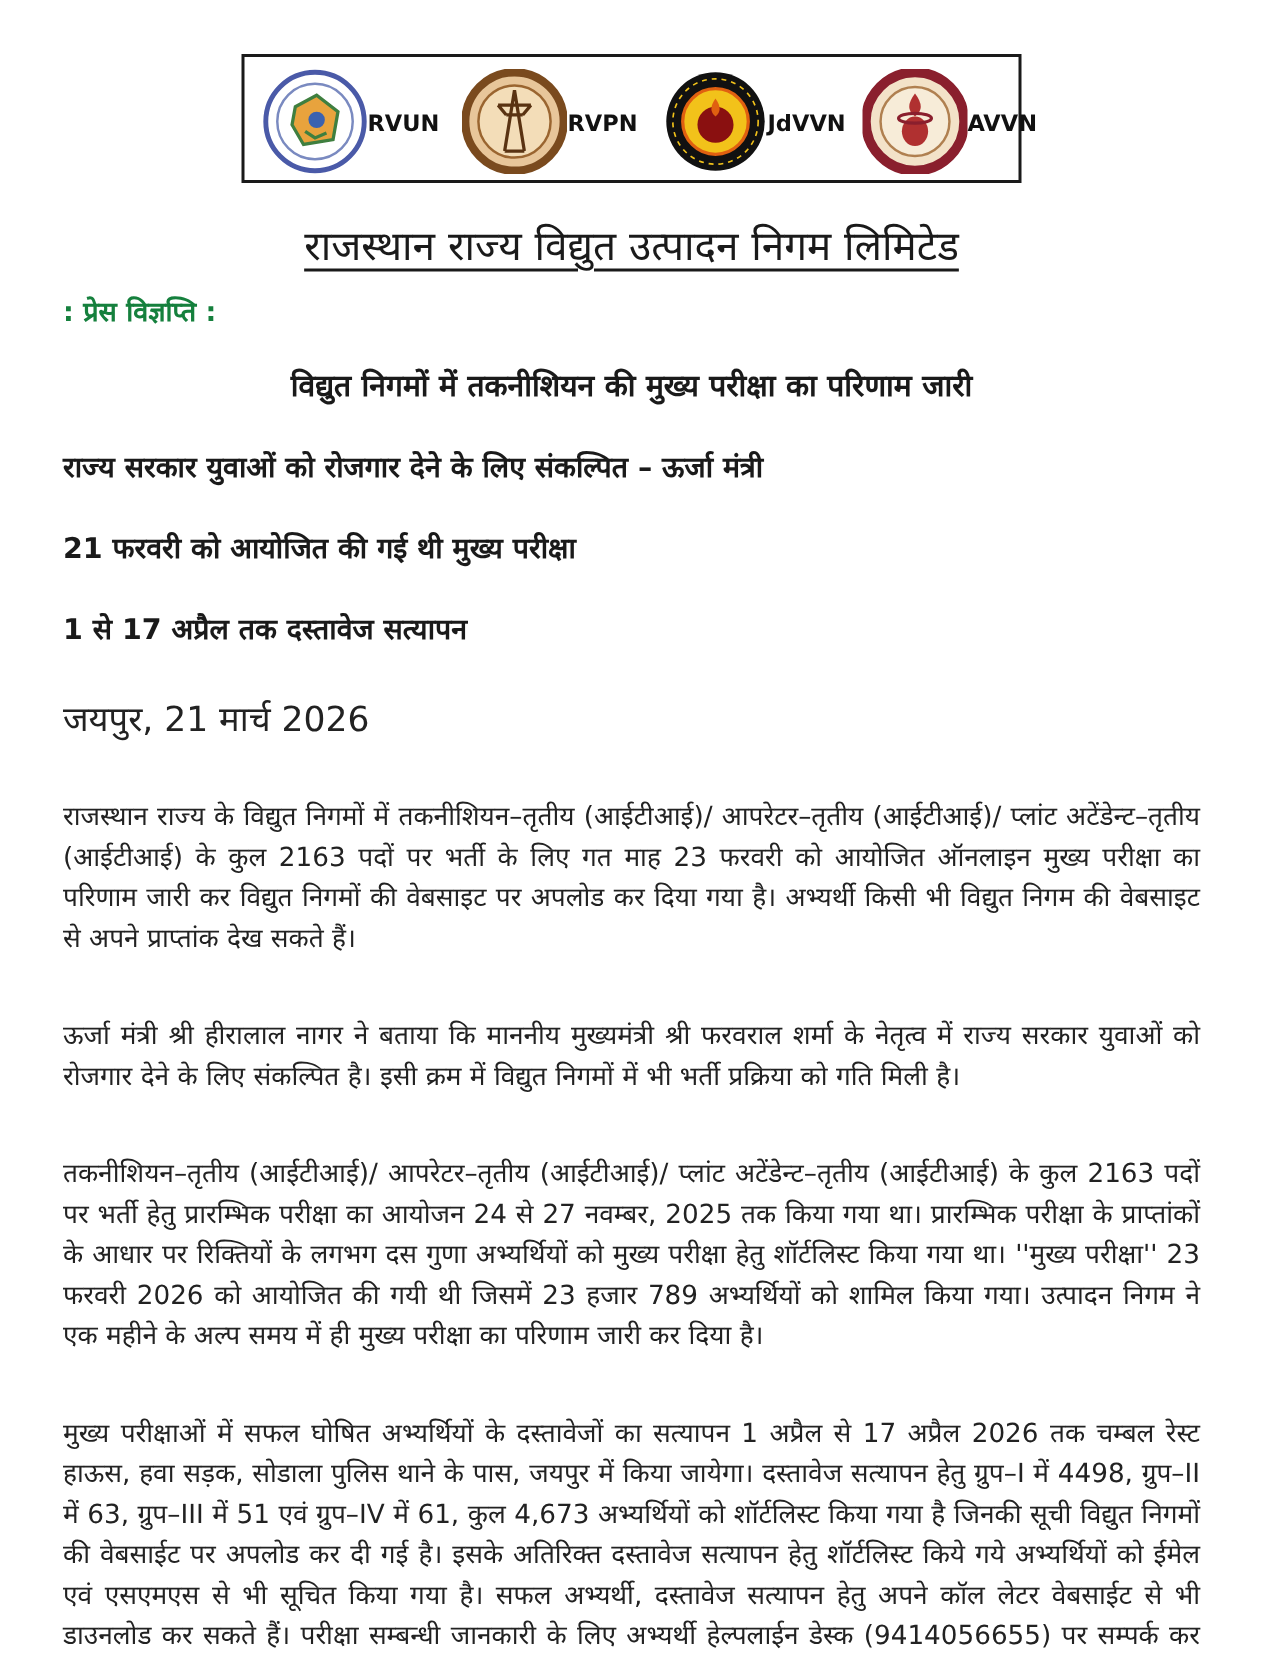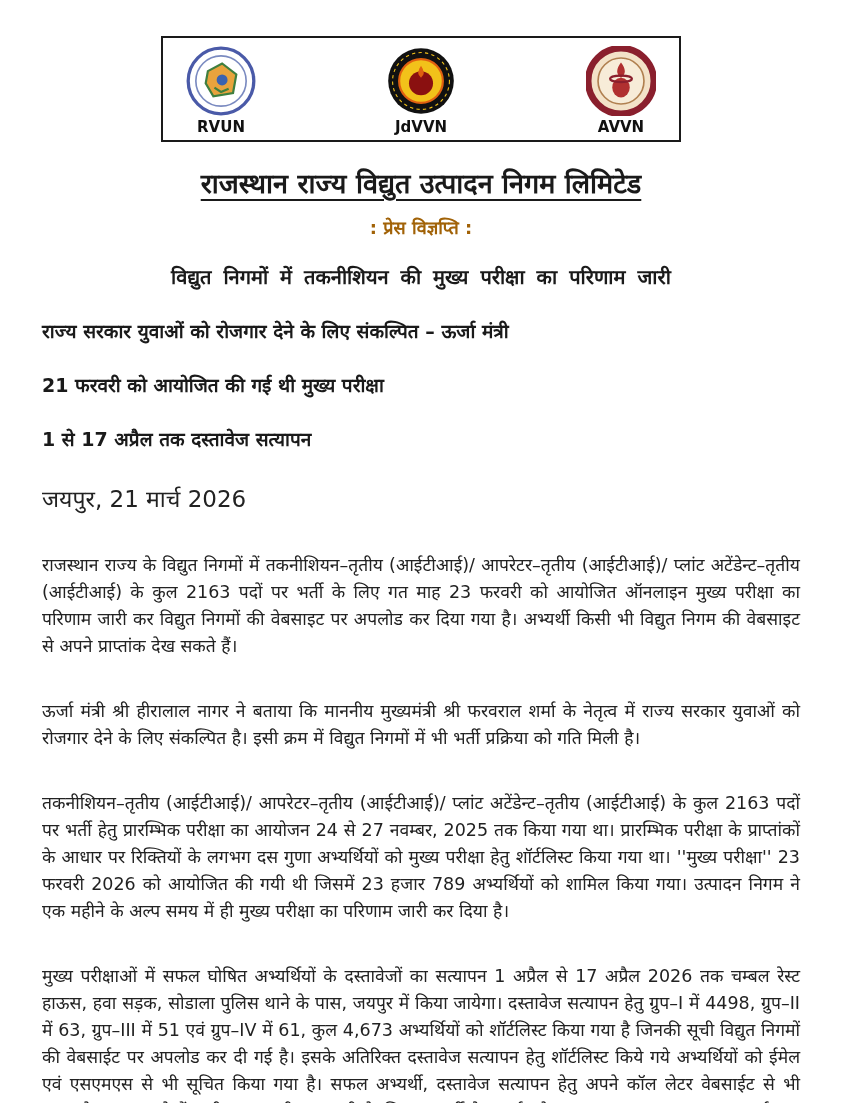--- a/index.html
+++ b/index.html
@@ -20,59 +20,58 @@
     margin: 0 auto;
     border: 2px solid #1a1a1a;
     background: #fff;
     display: flex;
     justify-content: space-between;
     align-items: flex-end;
     padding: 8px 12px 4px 12px;
   }
   .logo-cell {
     display: flex;
-    flex-direction: column;
+    flex-direction: row;
     align-items: center;
     width: 92px;
   }
   .logo-img { display: block; height: 70px; }
   .logo-img svg { width: 70px; height: 70px; display: block; }
   .logo-label {
     font-weight: bold;
     font-size: 15px;
     color: #111;
     margin-top: 2px;
     font-family: "DejaVu Sans", sans-serif;
   }
 
   
   .org-title {
     text-align: center;
     font-size: 27px;
-    font-weight: bold;
+    font-weight: normal;
     color: #1a1a1a;
     margin-top: 22px;
     text-decoration: underline;
     text-underline-offset: 6px;
     text-decoration-thickness: 1.5px;
   }
   .press-label {
-    text-align: center;
+    text-align: left;
     font-size: 18px;
     font-weight: bold;
-    color: #a16207;
+    color: #15803d;
     margin-top: 14px;
   }
   .headline {
     text-align: center;
     font-size: 20px;
     font-weight: bold;
     color: #1a1a1a;
     margin-top: 24px;
-    font-family: Liberation Mono, monospace;
   }
   .subheadline {
     text-align: left;
     font-size: 19px;
     font-weight: bold;
     color: #1a1a1a;
     margin-top: 28px;
   }
 
   
@@ -109,20 +108,30 @@
           <circle cx="32" cy="32" r="30" fill="#ffffff" stroke="#4a5aa8" stroke-width="3"></circle>
           <circle cx="32" cy="32" r="23" fill="#ffffff" stroke="#7a8ac0" stroke-width="1.5"></circle>
           <path d="M20 23 L33 16 L46 26 L43 43 L25 46 L18 34 Z" fill="#e8a33d" stroke="#3f7f3f" stroke-width="2"></path>
           <circle cx="33" cy="31" r="5" fill="#3a62b0"></circle>
           <path d="M26 38 l6 4 l7 -3" fill="none" stroke="#3f7f3f" stroke-width="2"></path>
         </svg>
       </span>
       <span class="logo-label">RVUN</span>
     </div>
 
+    <div class="logo-cell">
+      <span class="logo-img">
+        <svg viewBox="0 0 64 64" aria-hidden="true">
+          <circle cx="32" cy="32" r="30" fill="#e8c69a" stroke="#7a4a1e" stroke-width="5"></circle>
+          <circle cx="32" cy="32" r="22" fill="#f3ddb8" stroke="#9a6530" stroke-width="1.5"></circle>
+          <path d="M32 13 L26 50 M32 13 L38 50 M26 50 L38 50 M27 28 L37 28 M28 22 L36 22 M22 22 L27 28 M42 22 L37 28 M22 22 L28 22 M42 22 L36 22" fill="none" stroke="#5a3312" stroke-width="2"></path>
+        </svg>
+      </span>
+      <span class="logo-label">RVPN</span>
+    </div>
 
 
     <div class="logo-cell">
       <span class="logo-img">
         <svg viewBox="0 0 64 64" aria-hidden="true">
           <circle cx="32" cy="32" r="30" fill="#111111"></circle>
           <circle cx="32" cy="32" r="20" fill="#f2c21a" stroke="#e06010" stroke-width="2"></circle>
           <circle cx="32" cy="34" r="11" fill="#8a1010"></circle>
           <path d="M32 18 q5 7 0 11 q-5 -4 0 -11" fill="#e06010"></path>
           <circle cx="32" cy="32" r="26" fill="none" stroke="#f2c21a" stroke-width="1" stroke-dasharray="3 3"></circle>

